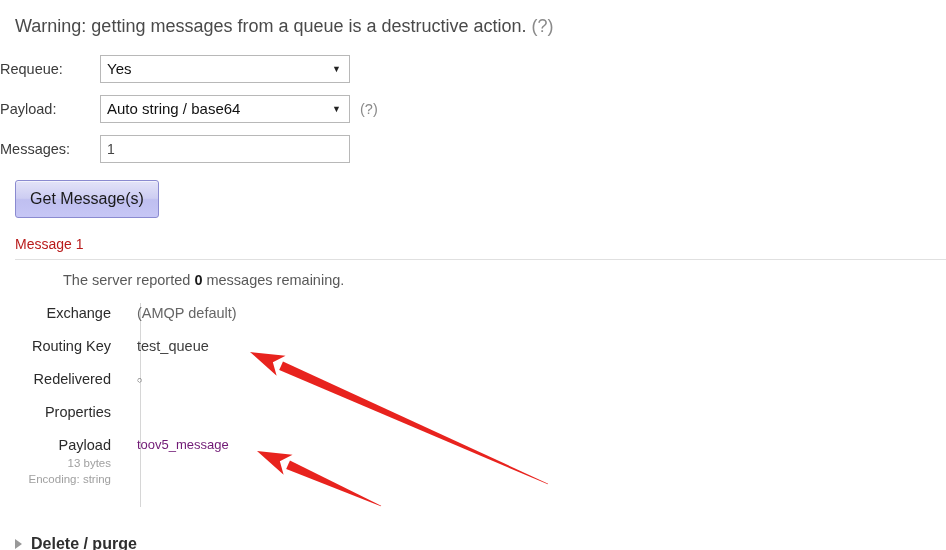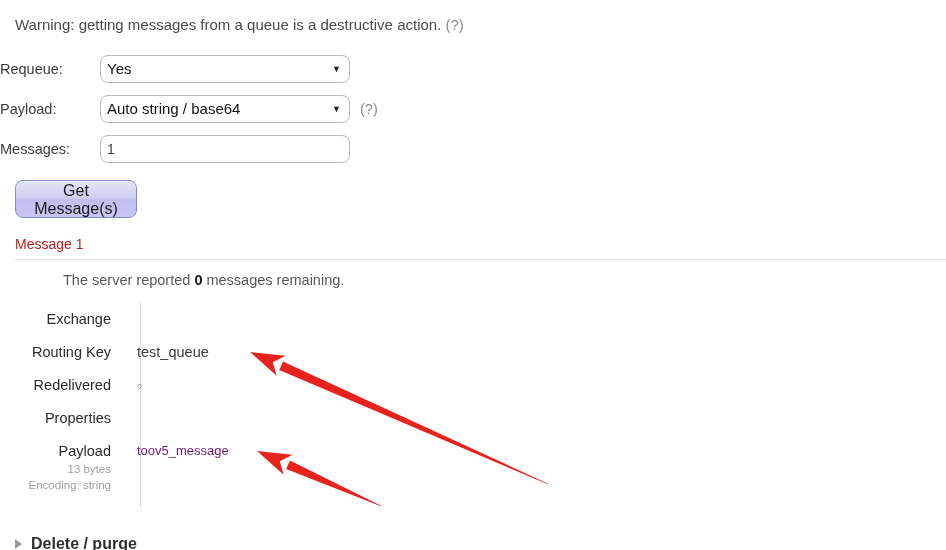--- a/index.html
+++ b/index.html
@@ -15,21 +15,21 @@
     font-family: "Liberation Sans", sans-serif;
     font-size: 14px;
     color: #333333;
   }
 
   
   #warning-line {
     position: absolute;
     left: 15px;
     top: 16px;
-    font-size: 15px;
+    font-size: 18px;
     color: #4a4a4a;
     white-space: nowrap;
   }
   .help-link {
     color: #8a8a8a;
     text-decoration: none;
     cursor: help;
   }
 
   
@@ -55,21 +55,21 @@
   .form-control {
     width: 250px;
     height: 28px;
     box-sizing: border-box;
     border: 1px solid #b8b8b8;
     background: #ffffff;
     font-family: "Liberation Sans", sans-serif;
     font-size: 15px;
     color: #111111;
     padding: 0 6px;
-    border-radius: 8px;
+    border-radius: 0;
     position: relative;
   }
   .select-wrap {
     position: relative;
     width: 250px;
     height: 28px;
   }
   .select-wrap .form-control {
     display: flex;
     align-items: center;
@@ -98,24 +98,24 @@
     font-size: 14px;
     line-height: 26px;
     color: #444444;
   }
 
   
   #get-messages-button {
     position: absolute;
     left: 15px;
     top: 180px;
-    width: 122px;
+    width: 144px;
     height: 38px;
     border: 1px solid #8a8ad0;
-    border-radius: 8px;
+    border-radius: 3px;
     background: linear-gradient(to bottom, #e3e3f8 0%, #cdcdf2 48%, #bfbff0 52%, #c6c6f5 100%);
     font-family: "Liberation Sans", sans-serif;
     font-size: 16px;
     color: #1a1a1a;
     cursor: pointer;
     box-shadow: 0 1px 0 rgba(255,255,255,0.6) inset;
   }
 
   
   #message-heading {
@@ -145,21 +145,20 @@
     color: #1a1a1a;
     font-weight: bold;
   }
 
   
   #message-details {
     position: absolute;
     left: 0;
     top: 303px;
     width: 600px;
-    margin-top: 6px;
   }
   .detail-row {
     display: flex;
     align-items: flex-start;
     min-height: 33px;
   }
   .detail-label {
     width: 125px;
     text-align: right;
     padding-right: 14px;
@@ -272,20 +271,21 @@
 <div id="server-report">
   <span>The server reported </span><span class="count">0</span><span> messages remaining.</span>
 </div>
 
 <div id="details-divider"></div>
 <div id="message-details">
     <div class="detail-row">
       <div class="detail-label">
         <div>Exchange</div>
       </div>
+      <div class="detail-value muted">(AMQP default)</div>
     </div>
     <div class="detail-row">
       <div class="detail-label">
         <div>Routing Key</div>
       </div>
       <div class="detail-value">test_queue</div>
     </div>
     <div class="detail-row">
       <div class="detail-label">
         <div>Redelivered</div>

